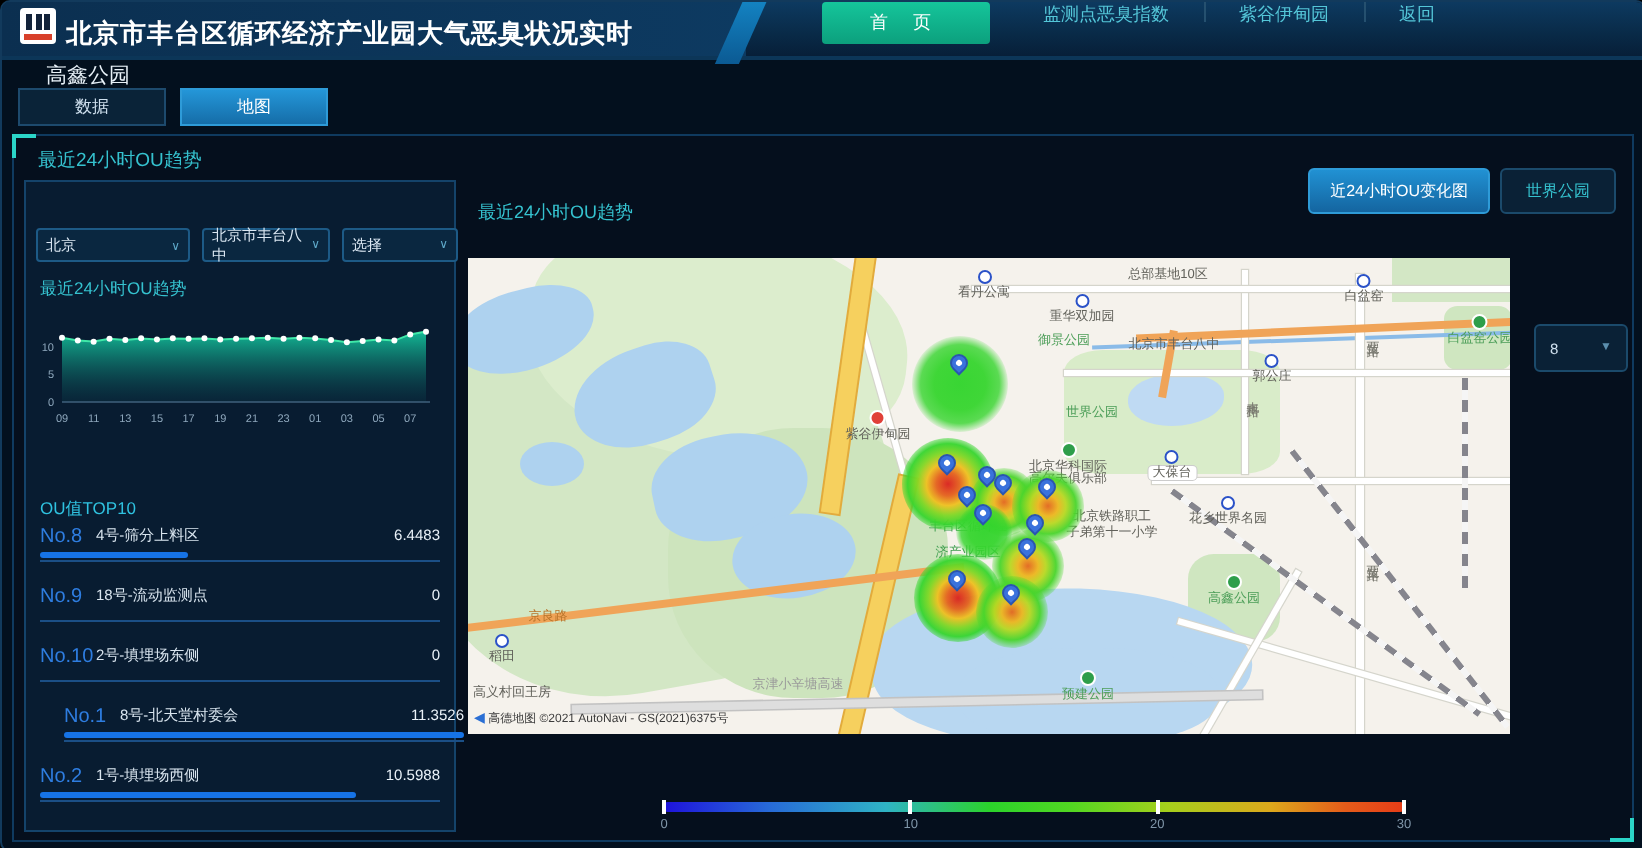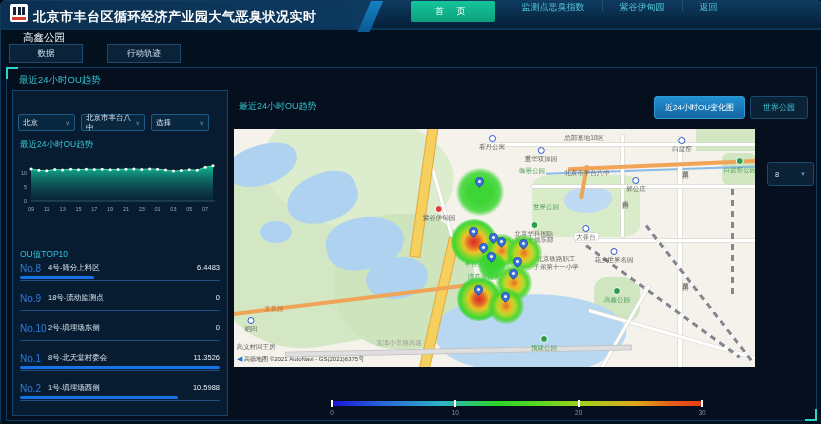--- a/index.html
+++ b/index.html
@@ -12,21 +12,21 @@
   .logo:before{content:'';position:absolute;left:3px;top:3px;width:12px;height:8px;background:
     linear-gradient(90deg,#13233a 0 3px,transparent 3px 5px,#13233a 5px 8px,transparent 8px 9px,#13233a 9px 12px);}
   .logo:after{content:'';position:absolute;left:2px;bottom:2px;width:14px;height:3px;background:#d8402a;}
   .app-title{position:absolute;left:32px;top:7px;font-size:13px;font-weight:bold;color:#fff;letter-spacing:.5px;white-space:nowrap;}
   .nav{position:absolute;left:410px;top:0;height:27px;display:flex;align-items:flex-start;}
   .nav-item{font-size:9px;color:#54c6d8;padding:0 17px;cursor:pointer;white-space:nowrap;}
   .nav-item.active{background:linear-gradient(180deg,#15c59b,#0ca07d);color:#fff;border-radius:2px;padding:4px 24px;margin-right:10px;letter-spacing:5px;}
   .nav-sep{width:1px;height:10px;background:#25506f;}
   
   .pub-label{position:absolute;left:22px;top:30px;font-size:10.5px;color:#e9f2f9;}
-  .tabs{position:absolute;left:8px;top:43px;display:flex;gap:24px;}
+  .tabs{position:absolute;left:8px;top:43px;display:flex;gap:7px;}
   .tab{width:72px;height:17px;line-height:17px;text-align:center;font-size:8.5px;color:#cfe0ee;background:#0a2338;border:1px solid #1d4a6d;cursor:pointer;}
   .tab.active{background:linear-gradient(180deg,#2496d8,#156da8);border-color:#2e9bd8;color:#fff;}
   
   .panel{position:absolute;left:5px;top:66px;width:809px;height:352px;background:#050f1d;border:1px solid #0f3a5f;}
   .corner-tl{position:absolute;left:-1px;top:-1px;width:10px;height:10px;border-left:2px solid #2bd5c8;border-top:2px solid #2bd5c8;}
   .corner-br{position:absolute;right:-1px;bottom:-1px;width:10px;height:10px;border-right:2px solid #2bd5c8;border-bottom:2px solid #2bd5c8;}
   .panel-title{position:absolute;left:12px;top:6px;font-size:9.5px;color:#35c2cf;}
   
   .sidebar{position:absolute;left:5px;top:22px;width:214px;height:324px;background:#081c31;border:1px solid #14436a;}
   .selects{position:absolute;left:5px;top:23px;display:flex;gap:6px;}
@@ -36,21 +36,21 @@
   #trend{position:absolute;left:2px;top:60px;}
   .top-label{position:absolute;left:7px;top:158px;font-size:8.5px;color:#2fc2e0;}
   .trow{position:absolute;left:7px;width:200px;height:27px;}
   .trank{position:absolute;left:0;top:0;font-size:10px;color:#2e7de0;}
   .tname{position:absolute;left:28px;top:0;font-size:7.5px;color:#d9e5ef;white-space:nowrap;}
   .tval{position:absolute;right:0;top:0;font-size:7.5px;color:#eaf2f9;}
   .ttrack{position:absolute;left:0;top:13px;width:100%;height:4px;border-bottom:1px solid #1b4f86;}
   .tfill{position:absolute;left:0;top:0;height:3px;background:#1673e6;border-radius:2px;}
   
   .right-title{position:absolute;left:232px;top:32px;font-size:9px;color:#35c2cf;}
-  .hdr-btns{position:absolute;right:8px;top:28px;display:flex;gap:5px;}
+  .hdr-btns{position:absolute;right:8px;top:16px;display:flex;gap:5px;}
   .btn{height:21px;line-height:21px;font-size:8px;border-radius:3px;padding:0 10px;cursor:pointer;white-space:nowrap;}
   .btn.primary{background:linear-gradient(180deg,#2191d3,#1465a0);color:#fff;border:1px solid #2e9bd8;}
   .btn.ghost{background:#0a2136;color:#35c2cf;border:1px solid #1b4a6b;padding:0 12px;}
   .hour-dd{position:absolute;left:760px;top:94px;width:47px;height:24px;background:#0a2136;border:1px solid #1b4a6b;border-radius:3px;box-sizing:border-box;display:flex;align-items:center;justify-content:space-between;padding:0 7px;cursor:pointer;}
   .hour-dd .val{color:#cfe0ee;font-size:7.5px;}
   .hour-dd .chev{color:#5c8fae;font-size:6px;}
   
   .map{position:absolute;left:227px;top:61px;width:521px;height:238px;background:#f5f2ec;overflow:hidden;cursor:grab;}
   .ms{position:absolute;display:block;}
   .mlabel{position:absolute;transform:translateX(-50%);display:flex;flex-direction:column;align-items:center;font-size:6.5px;color:#61615a;line-height:1.15;white-space:nowrap;z-index:5;}
@@ -90,31 +90,31 @@
         <span class="nav-sep"></span>
         <div class="nav-item">紫谷伊甸园</div>
         <span class="nav-sep"></span>
         <div class="nav-item">返回</div>
       </div>
   </div>
 
   <div class="pub-label">高鑫公园</div>
   <div class="tabs">
       <div class="tab">数据</div>
-      <div class="tab">行动轨迹</div>
+      <div class="tab active">地图</div>
     </div>
 
   <div class="panel">
     <div class="corner-tl"></div>
     <div class="corner-br"></div>
     <div class="panel-title">最近24小时OU趋势</div>
 
     <div class="sidebar">
       <div class="selects">
-          <div class="select" style="width: 57px; font-family: Liberation Serif, serif;">
+          <div class="select" style="width: 77px; font-family: Liberation Serif, serif;">
             <span>北京</span>
             <span class="chev">∨</span>
           </div>
           <div class="select" style="width: 64px;">
             <span>北京市丰台八中</span>
             <span class="chev">∨</span>
           </div>
           <div class="select" style="width: 58px;">
             <span>选择</span>
             <span class="chev">∨</span>
@@ -190,21 +190,21 @@
             </div>
           </div>
           <div class="trow" style="top: 232px;">
             <span class="trank">No.10</span>
             <span class="tname">2号-填埋场东侧</span>
             <span class="tval">0</span>
             <div class="ttrack">
               <div class="tfill" style="width: 0%;"></div>
             </div>
           </div>
-          <div class="trow" style="top: 262px;">
+          <div class="trow" style="top: 262px; margin-left: 12px;">
             <span class="trank">No.1</span>
             <span class="tname">8号-北天堂村委会</span>
             <span class="tval">11.3526</span>
             <div class="ttrack">
               <div class="tfill" style="width: 100%;"></div>
             </div>
           </div>
           <div class="trow" style="top: 292px;">
             <span class="trank">No.2</span>
             <span class="tname">1号-填埋场西侧</span>

